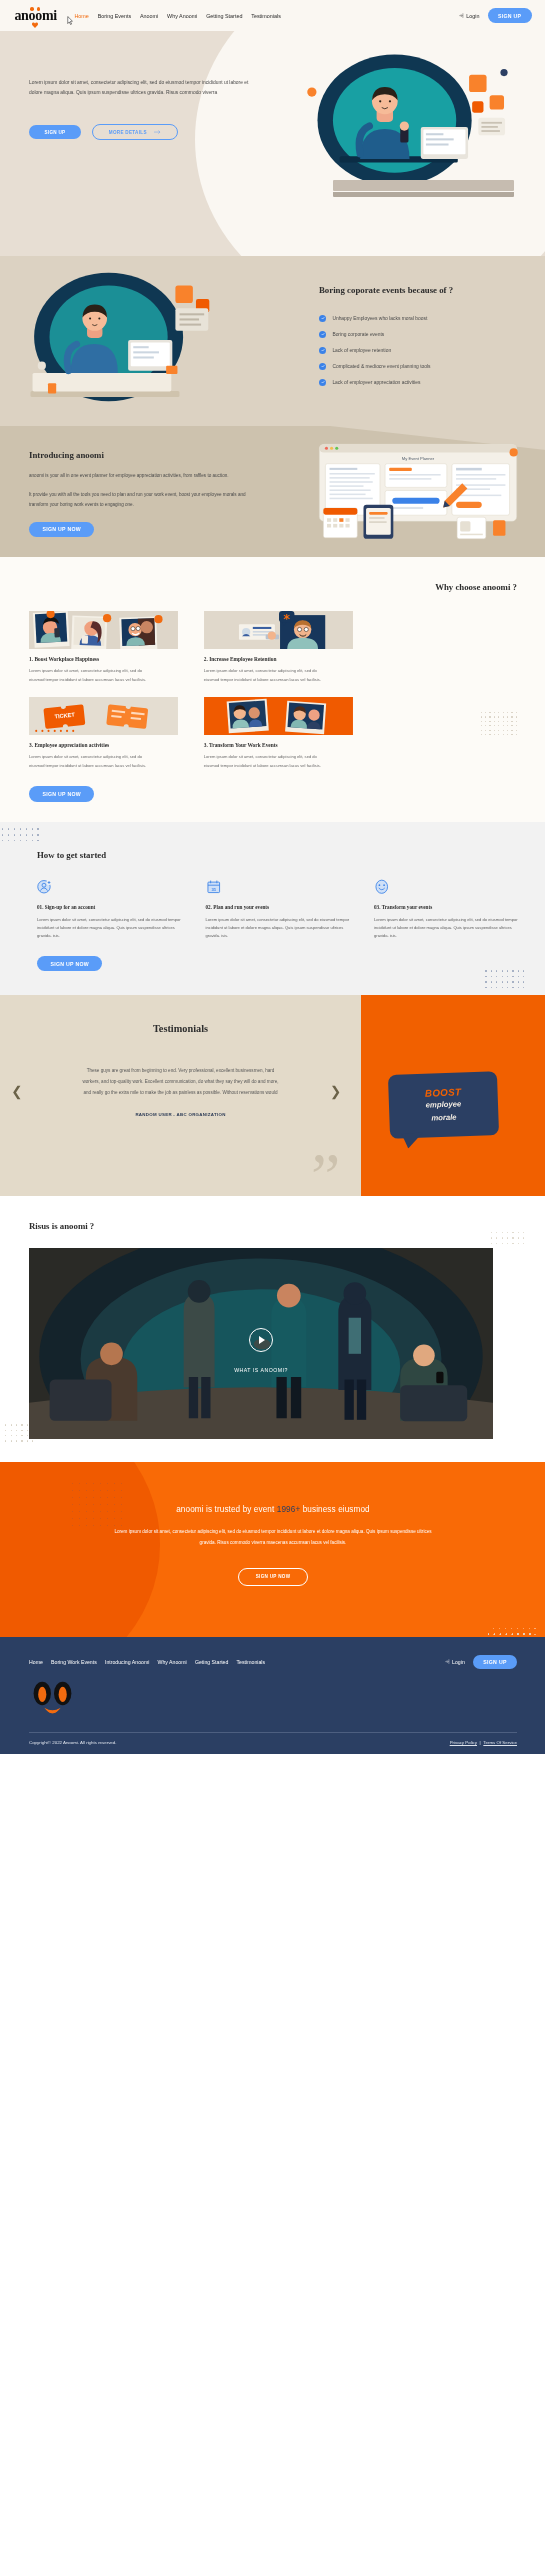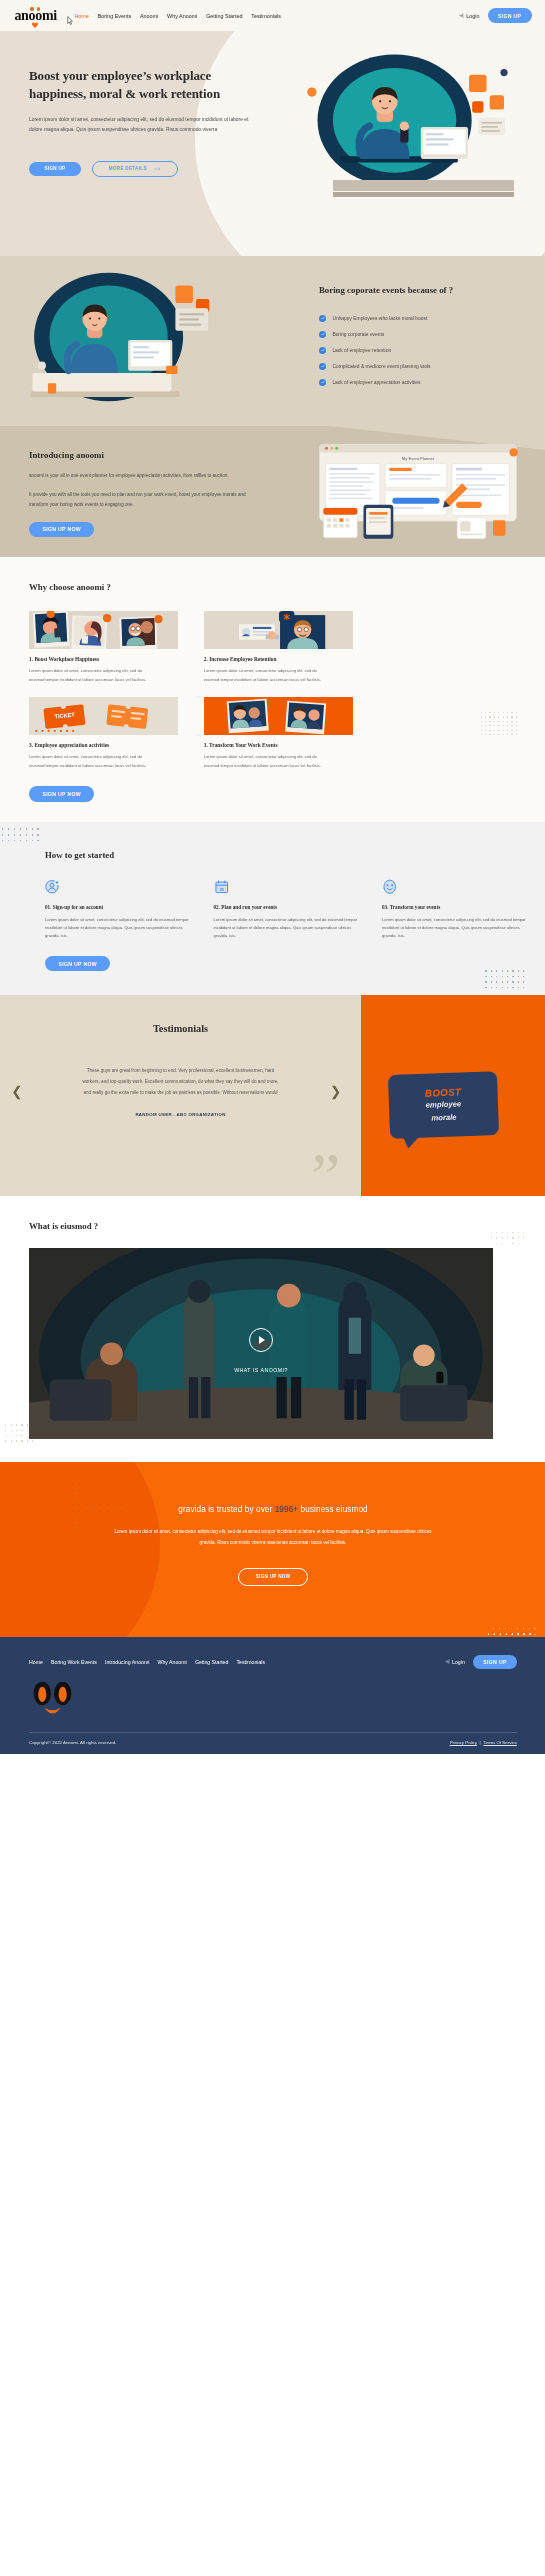--- a/index.html
+++ b/index.html
@@ -101,35 +101,35 @@
     position:absolute;right:0;top:0;width:0;height:0;
     border-top:24px solid #dcd2c2;border-left:216px solid transparent;
   }
   .intro-left{position:absolute;left:29px;top:23px;width:227px;}
   .intro-p{font-size:4.6px;line-height:2.1;color:#4a4a4a;margin-top:9.3px;}
   .intro-art{position:absolute;right:19.6px;top:14.4px;width:216px;height:103px;}
 
   
   .why{background:#fdfbf7;padding:24px 0 20.6px 0;position:relative;overflow:hidden;}
   .wrap{width:546px;padding:0 29px;}
-  .why h2{margin-bottom:17.5px;}
+  .why h2{margin-bottom:17.5px;text-align:right;}
   .why-grid{display:grid;grid-template-columns:1fr 1fr;gap:0 19.6px;width:330px;}
   .why-card{margin-bottom:13.4px;}
   .why-img{height:38px;width:149px;position:relative;overflow:hidden;}
   .why-card h3{
     font-family:"Liberation Serif", serif;font-size:5.4px;font-weight:bold;
     color:#2d2d2d;margin:6.7px 0 5.2px 0;
   }
   .why-card p{font-size:4.1px;line-height:2.05;color:#6a6a6a;width:129px;}
   .why-dots{position:absolute;right:29px;top:155px;}
   .dotgrid{display:grid;gap:3.1px;}
   .dotgrid i{display:block;width:1.3px;height:1.3px;border-radius:50%;background:#d6cec1;}
 
   
-  .how{background:#f2f2f2;padding:27px 0 24px 16px;position:relative;overflow:hidden;}
+  .how{background:#f2f2f2;padding:27px 0 24px 8px;position:relative;overflow:hidden;}
   .how h2{margin-bottom:17.5px;}
   .how-grid{display:grid;grid-template-columns:repeat(3,1fr);gap:17.5px;}
   .how-icon{width:15.5px;height:15.5px;margin-bottom:7.2px;}
   .how-card h3{
     font-family:"Liberation Serif", serif;font-size:5.2px;font-weight:bold;
     color:#2d2d2d;margin-bottom:5.7px;
   }
   .how-card p{font-size:4.1px;line-height:2.0;color:#5d5d5d;}
   .how-topdots{position:absolute;left:2.1px;top:6.2px;}
   .how-botdots{position:absolute;right:21.6px;bottom:7.2px;}
@@ -308,21 +308,20 @@
     <rect x="354" y="138" width="40" height="3.5" fill="#c9c2b4"></rect>
     <rect x="354" y="146" width="32" height="3.5" fill="#c9c2b4"></rect>
     <rect x="354" y="154" width="36" height="3.5" fill="#c9c2b4"></rect>
     <circle cx="398" cy="42" r="7" fill="#2b3f63"></circle>
     <circle cx="24" cy="80" r="9" fill="#f9822b"></circle>
   </svg>
   <div class="hero-desk"></div>
   <div class="hero-desk2"></div>
 
   <div class="hero-inner">
-    <h1 class="hero-title">Boost your employee’s workplace happiness, moral &amp; work retention</h1>
     <p class="hero-p">Lorem ipsum dolor sit amet, consectetur adipiscing elit, sed do eiusmod tempor incididunt ut labore et dolore magna aliqua. Quis ipsum suspendisse ultrices gravida. Risus commodo viverra</p>
     <div class="hero-btns">
       <button class="btn btn-hero">SIGN UP</button>
       <button class="btn btn-hero btn-outline">
         <span>MORE DETAILS</span>
         <svg width="7.2" height="4.1" viewBox="0 0 18 10">
             <path d="M0 5h15M11 1l4 4-4 4" stroke="#5a9cf8" stroke-width="1.2" fill="none"></path>
           </svg>
       </button>
     </div>
@@ -853,21 +852,21 @@
       <i style="background:#d6d0c2"></i>
         <i style="background:#d6d0c2"></i>
         <i style="background:#d6d0c2"></i>
         <i style="background:#d6d0c2"></i>
         <i style="background:#d6d0c2"></i>
         <i style="background:#d6d0c2"></i>
     </div>
   </div>
 
   <div class="wrap">
-    <h2 class="sec-title">What is eiusmod ?</h2>
+    <h2 class="sec-title">Risus is anoomi ?</h2>
     <div class="video">
       <svg viewBox="0 0 900 370" width="464" height="191">
         <rect width="900" height="370" fill="#2a2a26"></rect>
         <ellipse cx="450" cy="210" rx="430" ry="250" fill="#14232b"></ellipse>
         <ellipse cx="450" cy="215" rx="350" ry="195" fill="#1b3a42"></ellipse>
         <ellipse cx="450" cy="230" rx="270" ry="150" fill="#16555c"></ellipse>
         <path d="M0 300 Q450 240 900 300 L900 370 L0 370z" fill="#4a433a"></path>
 
         <g>
           <path d="M300 120 q0-32 30-32 q30 0 30 32 v150 h-60z" fill="#3c4a47"></path>
@@ -965,21 +964,21 @@
         <i></i>
         <i></i>
         <i></i>
         <i></i>
         <i></i>
         <i></i>
         <i></i>
     </div>
   </div>
   <div class="cta-inner">
-    <h2><span>gravida is trusted by over </span><b>1996+</b><span> business eiusmod</span></h2>
+    <h2><span>anoomi is trusted by event </span><b>1996+</b><span> business eiusmod</span></h2>
     <p>Lorem ipsum dolor sit amet, consectetur adipiscing elit, sed do eiusmod tempor incididunt ut labore et dolore magna aliqua. Quis ipsum suspendisse ultrices gravida. Risus commodo viverra maecenas accumsan lacus vel facilisis.</p>
     <button class="cta-btn">SIGN UP NOW</button>
   </div>
   <div class="cta-botdots">
     <div class="dotgrid" style="grid-template-columns:repeat(8,1fr);gap:4.6px">
       <i></i>
         <i></i>
         <i></i>
         <i></i>
         <i></i>

